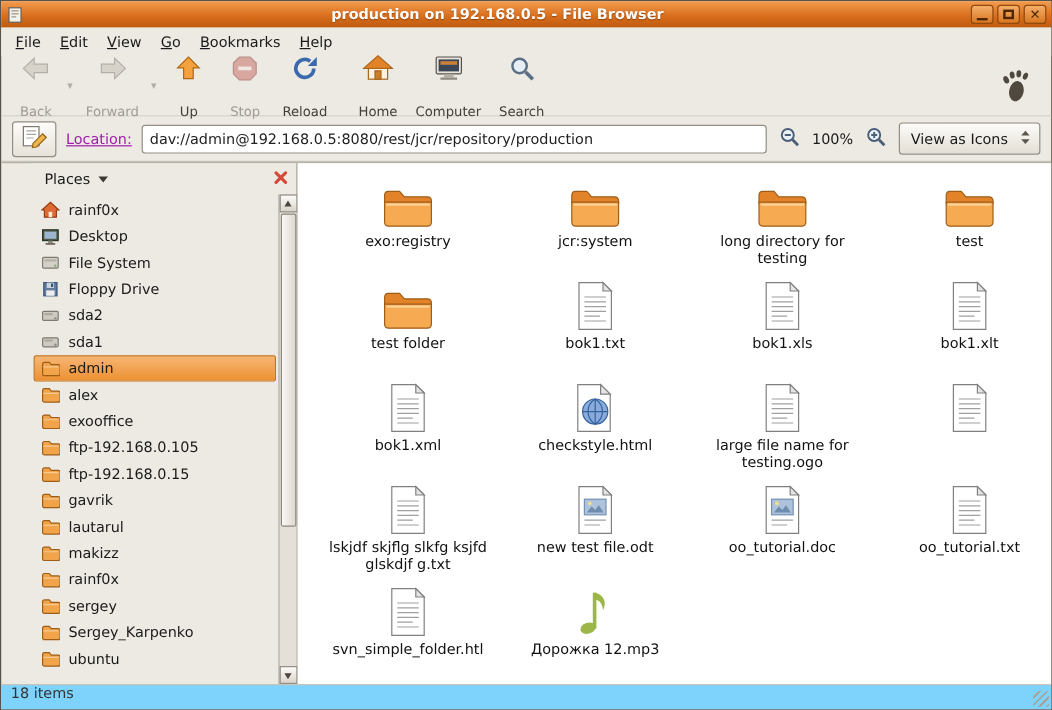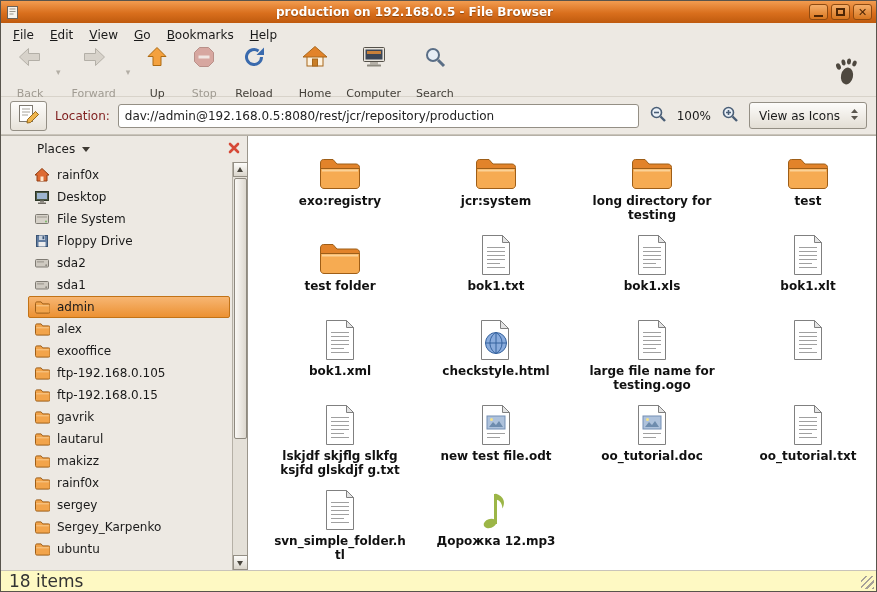--- a/index.html
+++ b/index.html
@@ -32,21 +32,21 @@
   .tbtn.disabled .ticon { opacity: .6; }
   .drop { font-size: 9px; color: #6A665E; padding: 0 3px; align-self: center; }
   .drop.disabled { color: #B3AEA5; }
   .tb-gap { width: 10px; }
   .tb-spacer { flex: 1; }
   .gnome-logo { margin-right: 10px; display: flex; }
 
   
   .locbar { height: 38px; flex: 0 0 38px; display: flex; align-items: center; gap: 8px; padding: 0 9px; border-bottom: 1px solid #C9C4BA; }
   .toggle-btn { width: 37px; height: 30px; border: 1px solid #948F85; border-radius: 3px; background: linear-gradient(#FDFCFA, #E7E2D9); display: flex; align-items: center; justify-content: center; }
-  .loc-label { font-size: 12px; color: #7f1d1d; }
+  .loc-label { font-size: 12px; color: #a21caf; text-decoration: underline; }
   .loc-input { flex: 1; height: 24px; border: 1px solid #948F85; border-radius: 3px; padding: 0 6px; font: 12px "DejaVu Sans", sans-serif; background: #fff; color: #222; }
   .zoom-btn { width: 22px; height: 24px; background: transparent; border: none; display: flex; align-items: center; justify-content: center; }
   .zoom-level { font-size: 12px; }
   .view-combo { height: 27px; border: 1px solid #948F85; border-radius: 3px; background: linear-gradient(#FDFCFA, #E3DED5); display: flex; align-items: center; gap: 10px; padding: 0 7px 0 9px; font-size: 12px; white-space: nowrap; }
 
   
   .main { flex: 1 1 auto; display: flex; min-height: 0; border-top: 1px solid #B5B0A6; padding-left: 25px; }
 
   .sidebar { width: 222px; flex: 0 0 222px; display: flex; flex-direction: column; background: #EDE9E3; border-right: 1px solid #9A958B; min-height: 0; }
   .side-header { height: 26px; flex: 0 0 26px; display: flex; align-items: center; padding: 2px 5px; gap: 4px; }
@@ -62,26 +62,26 @@
 
   .side-scrollbar { width: 15px; flex: 0 0 15px; background: #E4E0D8; border-left: 1px solid #B5B0A6; display: flex; flex-direction: column; align-items: center; }
   .sb-arrow { width: 15px; height: 15px; flex: 0 0 15px; background: linear-gradient(#FDFCFA, #DAD5CB); border: 1px solid #948F85; display: flex; align-items: center; justify-content: center; }
   .sb-arrow.up::after { content: ""; width: 0; height: 0; border: 3.5px solid transparent; border-bottom: 5px solid #4A463E; margin-top: -4px; }
   .sb-arrow.down { margin-top: auto; }
   .sb-arrow.down::after { content: ""; width: 0; height: 0; border: 3.5px solid transparent; border-top: 5px solid #4A463E; margin-bottom: -4px; }
   .sb-thumb { width: 13px; height: 64%; margin-top: 1px; background: linear-gradient(to right, #FAF8F5, #DDD8CF); border: 1px solid #8E897F; border-radius: 2px; }
 
   .files-area { flex: 1; background: #fff; overflow: hidden; }
   .file-grid { display: grid; grid-template-columns: repeat(4, 156px); grid-auto-rows: minmax(85px, auto); padding: 8px 0 0 14px; justify-items: center; align-items: start; }
-  .file-item { width: 150px; display: flex; flex-direction: column; align-items: center; text-align: center; font-weight: bold; }
+  .file-item { width: 150px; display: flex; flex-direction: column; align-items: center; text-align: center; }
   .file-icon { height: 47px; display: flex; align-items: flex-end; justify-content: center; }
   .file-label { margin-top: 3px; font-size: 12px; line-height: 14px; max-width: 134px; word-wrap: break-word; color: #111; }
 
   
-  .statusbar { height: 21px; flex: 0 0 21px; display: flex; align-items: center; padding: 0 8px; border-top: 1px solid #C9C4BA; background: #fef9c3; position: relative; font-size: 17px; color: #333; }
+  .statusbar { height: 21px; flex: 0 0 21px; display: flex; align-items: flex-start; padding: 0 8px; border-top: 1px solid #C9C4BA; background: #7dd3fc; position: relative; font-size: 12px; color: #333; }
   .grip { position: absolute; right: 2px; bottom: 2px; width: 13px; height: 13px; background: repeating-linear-gradient(135deg, transparent 0 3px, #A6A199 3px 4.5px); }
 </style>
 </head>
 <body>
 
 <div class="window">
 
   <div class="titlebar">
     <span class="win-icon">
       <svg width="15" height="15" viewBox="0 0 15 15">

